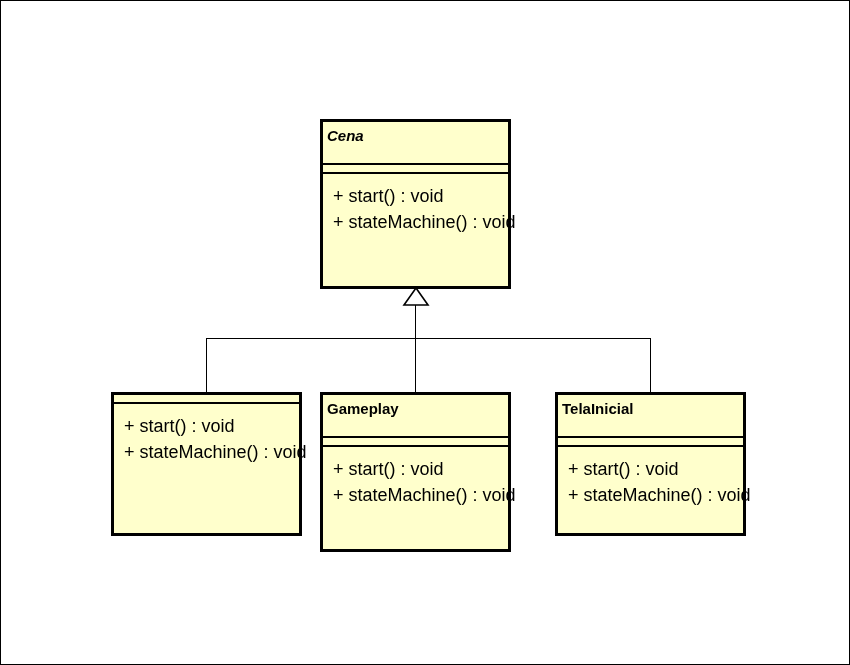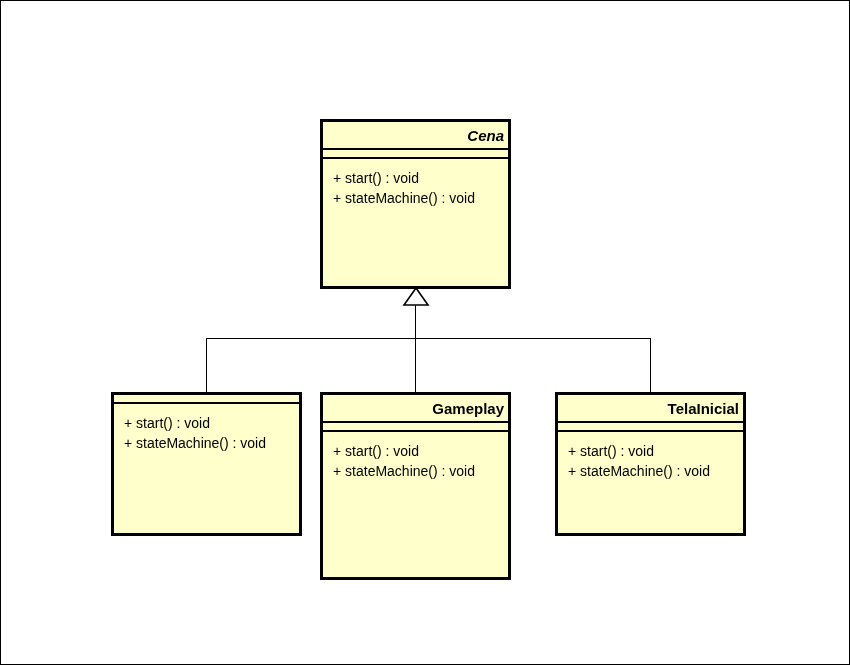--- a/index.html
+++ b/index.html
@@ -22,43 +22,43 @@
   .uml-class {
     position: absolute;
     background: #ffffcc;
     border: 3px solid #000000;
     box-sizing: border-box;
     z-index: 5;
     display: flex;
     flex-direction: column;
   }
   .uml-title {
-    text-align: right;
+    text-align: left;
     font-size: 15px;
     font-weight: bold;
     color: #000000;
-    padding: 6px 4px 3px 4px;
+    padding: 6px 4px 18px 4px;
     border-bottom: 2px solid #000000;
     line-height: 1.1;
     white-space: nowrap;
   }
   .uml-title.abstract {
     font-style: italic;
   }
   .uml-attrs {
     height: 7px;
     border-bottom: 2px solid #000000;
     flex: 0 0 auto;
   }
   .uml-ops {
     flex: 1 1 auto;
     padding: 9px 0 0 10px;
   }
   .uml-op {
-    font-size: 14px;
+    font-size: 18px;
     color: #000000;
     line-height: 1.45;
     white-space: nowrap;
   }
 
   
   .conn-v, .conn-h {
     position: absolute;
     background: #000000;
     z-index: 2;
@@ -101,21 +101,21 @@
   </div>
 
   <div class="uml-class" style="left:110px; top:391px; width:191px; height:144px;">
     <div class="uml-attrs"></div>
     <div class="uml-ops">
       <div class="uml-op">+ start() : void</div>
       <div class="uml-op">+ stateMachine() : void</div>
     </div>
   </div>
 
-  <div class="uml-class" style="left:319px; top:391px; width:191px; height:188px;">
+  <div class="uml-class" style="left:319px; top:391px; width:191px; height:160px;">
     <div class="uml-title">Gameplay</div>
     <div class="uml-attrs"></div>
     <div class="uml-ops">
       <div class="uml-op">+ start() : void</div>
       <div class="uml-op">+ stateMachine() : void</div>
     </div>
   </div>
 
   <div class="uml-class" style="left:554px; top:391px; width:191px; height:144px;">
     <div class="uml-title">TelaInicial</div>

